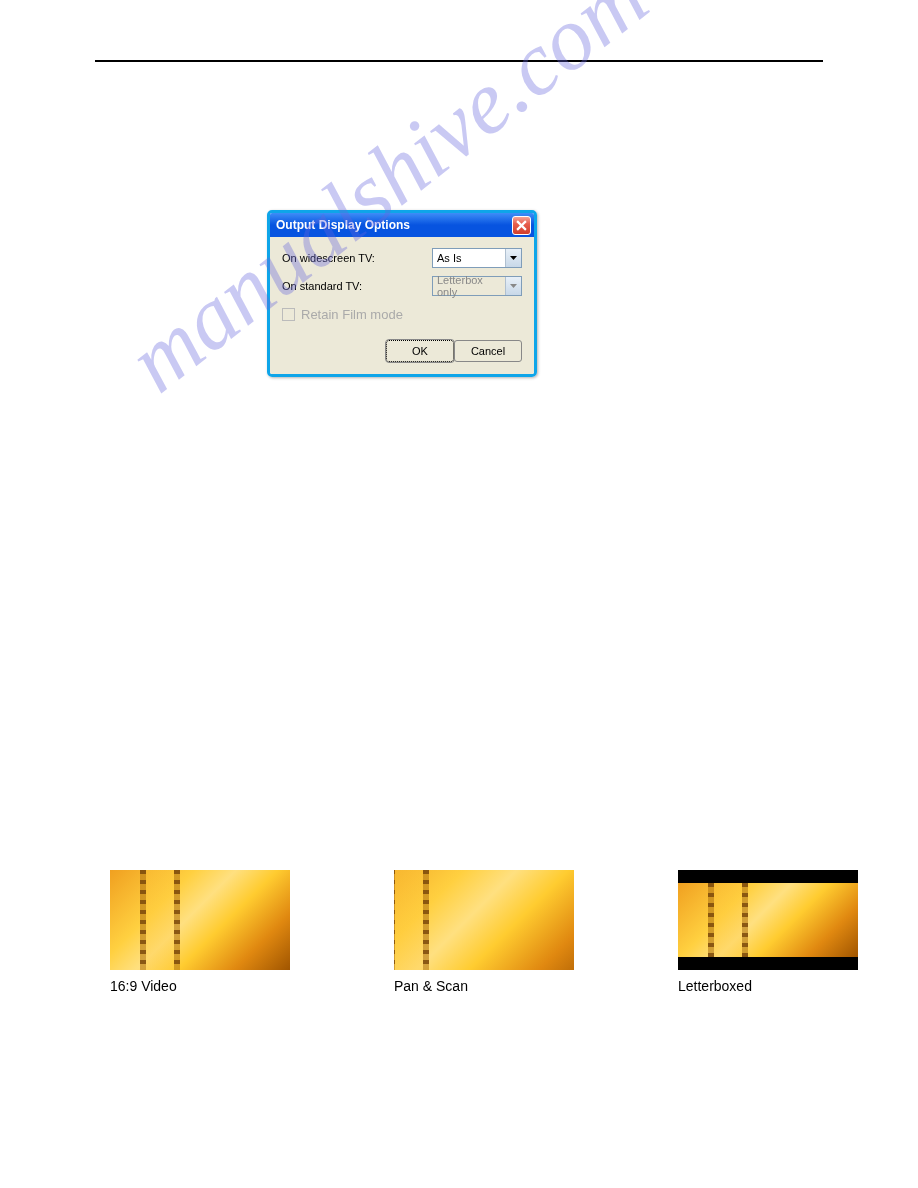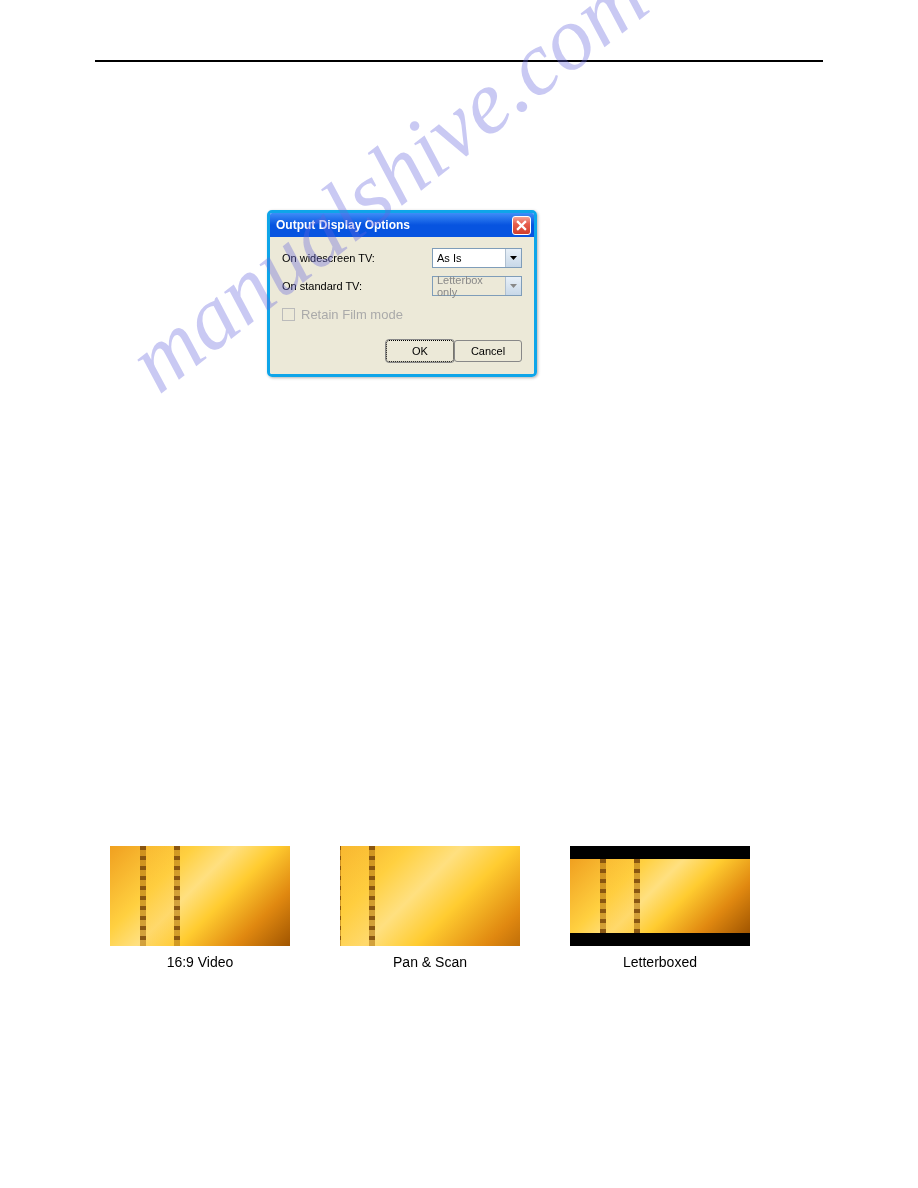--- a/index.html
+++ b/index.html
@@ -173,26 +173,25 @@
     }
     
     .dialog-button.default {
       border: 1px dotted #000;
       outline: 1px solid #888;
       border-radius: 3px;
     }
     
     .image-row {
       position: absolute;
-      top: 846px;
+      top: 870px;
       left: 110px;
       display: flex;
-      gap: 50px;
+      gap: 104px;
       z-index: 0;
-      text-align: center;
     }
     
     .image-item {
       display: flex;
       flex-direction: column;
       width: 180px;
     }
     
     .video-thumb {
       width: 180px;

